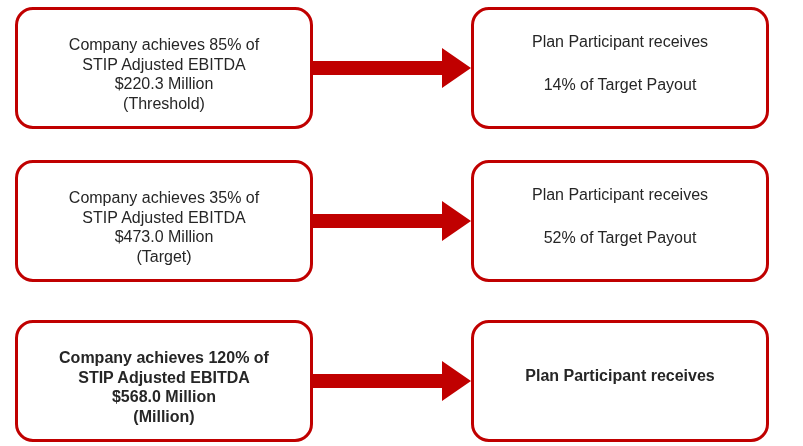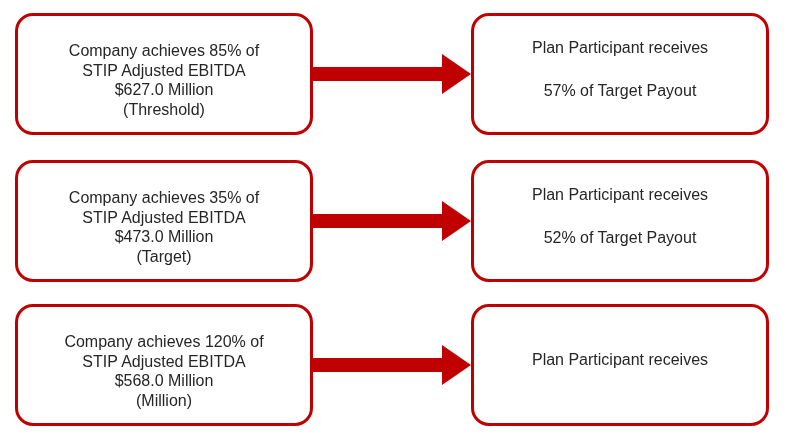--- a/index.html
+++ b/index.html
@@ -14,23 +14,23 @@
     overflow: hidden;
   }
   .flow-row {
     position: absolute;
     left: 0;
     width: 803px;
     height: 122px;
     display: flex;
     align-items: center;
   }
-  .flow-row.r0 { top: 13px; }
+  .flow-row.r0 { top: 7px; }
   .flow-row.r1 { top: 160px; }
-  .flow-row.r2 { top: 304px; }
+  .flow-row.r2 { top: 320px; font-weight: bold; }
   .box {
     width: 298px;
     height: 122px;
     border: 3px solid var(--accent, #C00000);
     border-radius: 18px;
     background: #ffffff;
     display: flex;
     flex-direction: column;
     justify-content: center;
     align-items: center;
@@ -54,31 +54,31 @@
 </style>
 </head>
 <body>
 
 <div class="canvas" style="--accent: #C00000; --text: #262626; --bg: #FFFFFF;">
 
   <div class="flow-row r0">
     <div class="box condition">
       <div class="line">Company achieves 85% of</div>
       <div class="line">STIP Adjusted EBITDA</div>
-      <div class="line">$627.0 Million</div>
+      <div class="line">$220.3 Million</div>
       <div class="line">(Threshold)</div>
     </div>
     <div class="arrow-wrap">
       <svg viewBox="0 0 158 40" aria-hidden="true">
         <polygon class="arrow-fill" points="0,13 129,13 129,0 158,20 129,40 129,27 0,27"></polygon>
       </svg>
     </div>
     <div class="box result">
       <div class="line">Plan Participant receives</div>
-      <div class="line">57% of Target Payout</div>
+      <div class="line">14% of Target Payout</div>
     </div>
   </div>
 
   <div class="flow-row r1">
     <div class="box condition">
       <div class="line">Company achieves 35% of</div>
       <div class="line">STIP Adjusted EBITDA</div>
       <div class="line">$473.0 Million</div>
       <div class="line">(Target)</div>
     </div>

